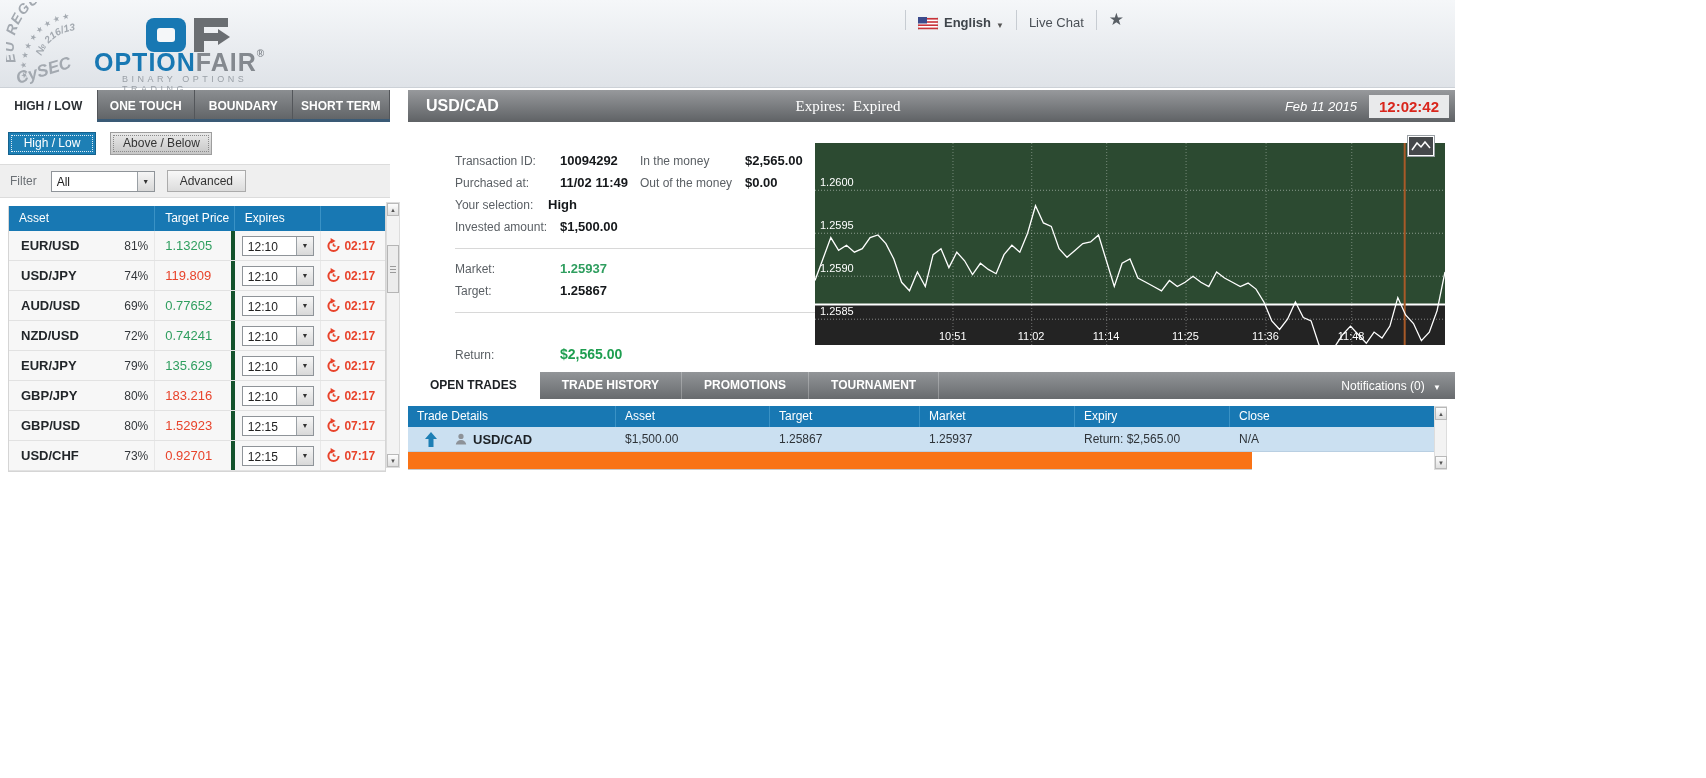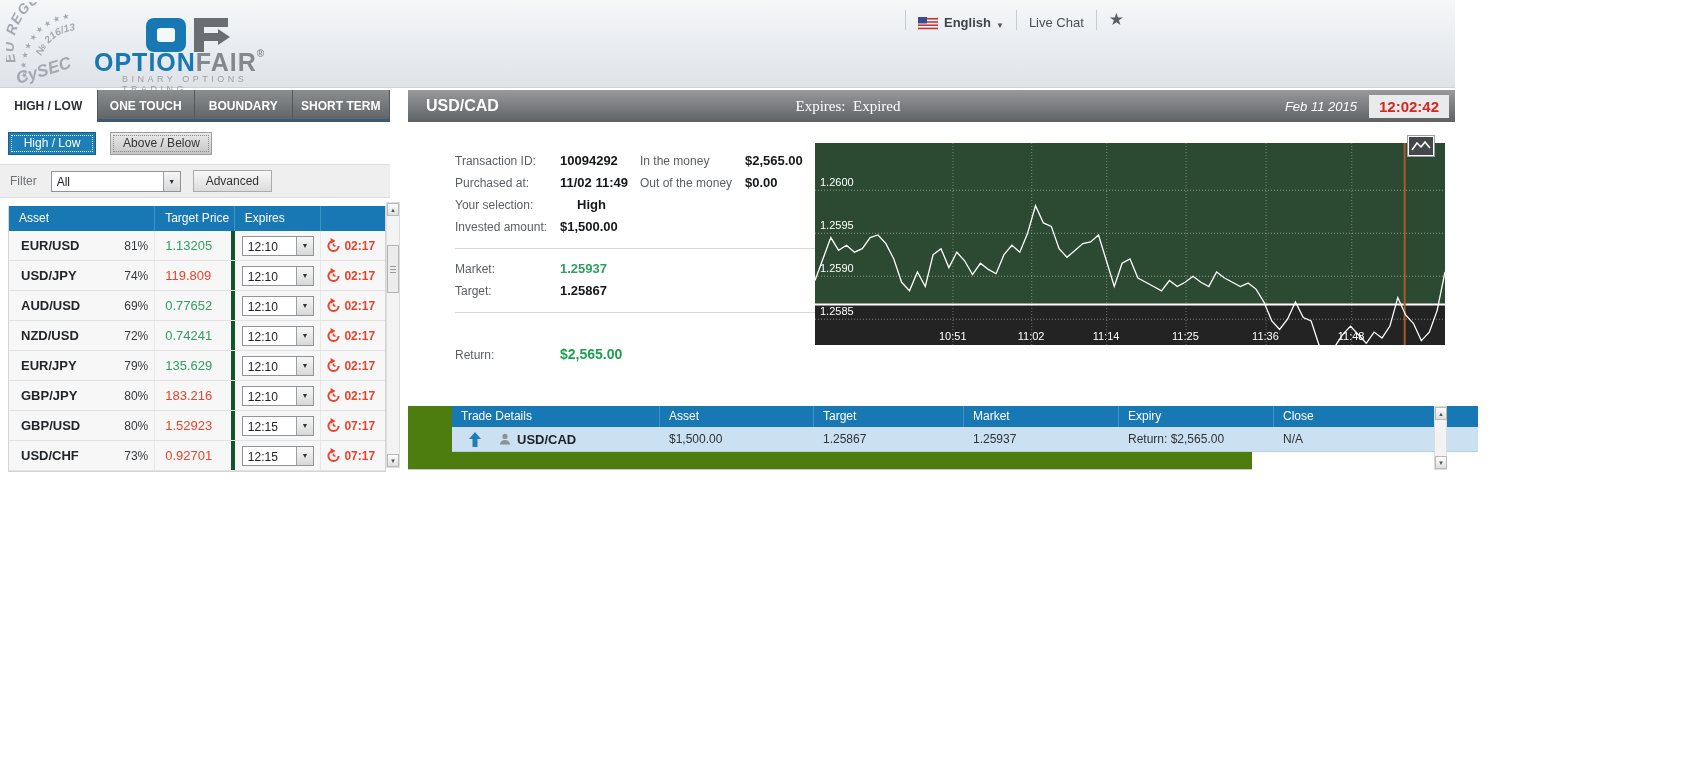--- a/index.html
+++ b/index.html
@@ -42,21 +42,21 @@
   .modebtn { display:inline-block; height:23px; line-height:21px; font-size:12px; text-align:center; cursor:pointer; }
   .modebtn.blue { width:88px; background:#1d7fb5; border:1px solid #15628d; color:#fff;
                   outline:1px dotted rgba(255,255,255,.85); outline-offset:-4px; }
   .modebtn.gray { width:102px; margin-left:10px; background:linear-gradient(#e9e9e9,#c6c6c6); border:1px solid #9e9e9e;
                   color:#333; outline:1px dotted #8a8a8a; outline-offset:-4px; }
 
   .filterbar { height:34px; background:#efefef; border-top:1px solid #dcdcdc; border-bottom:1px solid #dcdcdc;
                display:flex; align-items:center; padding:0 10px; width:390px; }
   .filter-label { font-size:12px; color:#6b7075; margin-right:14px; }
   .fselect { display:inline-flex; background:#fff; border:1px solid #8f9499; height:21px; }
-  .fselect.filter { width:130px; }
+  .fselect.filter { width:104px; }
   .fsel-val { flex:1; font-size:12px; color:#222; padding:3px 5px; white-space:nowrap; overflow:hidden; }
   .fsel-btn { width:17px; background:linear-gradient(#f6f6f6,#d8d8d8); border-left:1px solid #9aa0a5;
               display:flex; align-items:center; justify-content:center; font-size:7px; color:#333; }
   .advbtn { margin-left:12px; height:22px; line-height:20px; padding:0 12px; font-size:12px; color:#333;
             background:linear-gradient(#f8f8f8,#dcdcdc); border:1px solid #ababab; cursor:pointer; }
 
   .atable { margin:8px 0 0 8px; width:378px; border:1px solid #d5d5d5; border-top:none; }
   .ahead { display:flex; height:25px; background:#1878b3; color:#fff; font-size:12px; line-height:25px; }
   .ah { padding-left:10px; border-right:1px solid #3a92c5; }
   .ah.c1 { width:147px; } .ah.c2 { width:80px; } .ah.c3 { width:87px; } .ah.c4 { width:64px; border-right:none; }
@@ -104,21 +104,21 @@
 
   
   .bottombar { position:absolute; left:408px; top:372px; width:1047px; height:27px;
                background:linear-gradient(#929598,#686b6e); display:flex; align-items:center; }
   .btab { height:27px; line-height:27px; padding:0 22px; font-size:12px; font-weight:bold; color:#fff;
           border-right:1px solid rgba(255,255,255,.25); cursor:pointer; }
   .btab.active { background:#fff; color:#1d2125; }
   .notif { position:absolute; right:14px; color:#fff; font-size:12px; cursor:pointer; }
   .notif .caret { color:#fff; }
 
-  .trades { position:absolute; left:408px; top:406px; width:844px; border-bottom:1px solid #c9c9c9; height:64px; background:#4d7c0f;padding-left:44px; }
+  .trades { position:absolute; left:408px; top:406px; width:844px; border-bottom:1px solid #c9c9c9; height:64px; background:#f97316; }
   .thead { display:flex; height:21px; background:#1878b3; color:#fff; font-size:12px; line-height:21px; width:1026px; }
   .th { padding-left:9px; border-right:1px solid #3a92c5; }
   .th.t1{width:208px;} .th.t2{width:154px;} .th.t3{width:150px;} .th.t4{width:155px;} .th.t5{width:155px;} .th.t6{width:204px;border-right:none;}
   .trow { display:flex; height:25px; background:#cbe0f1; align-items:center; font-size:12px; color:#2e3338; width:1026px; border-bottom:1px solid #b9cfe2; }
   .td { padding-left:9px; }
   .td.t1{width:208px; display:flex; align-items:center;} .td.t2{width:154px;} .td.t3{width:150px;} .td.t4{width:155px;} .td.t5{width:155px;} .td.t6{width:204px;}
   .trow .pairname { font-weight:bold; color:#1d2125; font-size:13px; margin-left:6px; }
   .trow svg { flex-shrink:0; }
   .dir-arrow { margin-left:8px; margin-right:18px; }
   .tscroll { position:absolute; left:1026px; top:0; width:13px; height:64px; background:#f3f3f3; border:1px solid #ddd; }
@@ -423,21 +423,21 @@
     <span class="dv" style="left:152px;top:31px">10094292</span>
     <span class="dl" style="left:232px;top:32px">In the money</span>
     <span class="dv" style="left:337px;top:31px">$2,565.00</span>
 
     <span class="dl" style="left:47px;top:54px">Purchased at:</span>
     <span class="dv" style="left:152px;top:53px">11/02 11:49</span>
     <span class="dl" style="left:232px;top:54px">Out of the money</span>
     <span class="dv" style="left:337px;top:53px">$0.00</span>
 
     <span class="dl" style="left:47px;top:76px">Your selection:</span>
-    <span class="dv" style="left:169px;top:75px">High</span>
+    <span class="dv" style="left:140px;top:75px">High</span>
 
     <span class="dl" style="left:47px;top:98px">Invested amount:</span>
     <span class="dv" style="left:152px;top:97px">$1,500.00</span>
 
     <div class="divider" style="top:126px"></div>
 
     <span class="dl" style="left:47px;top:140px">Market:</span>
     <span class="dv green" style="left:152px;top:139px">1.25937</span>
     <span class="dl" style="left:47px;top:162px">Target:</span>
     <span class="dv" style="left:152px;top:161px">1.25867</span>
@@ -474,20 +474,30 @@
           <line x1="589.6800000000001" y1="0" x2="589.6800000000001" y2="202" stroke="#a85a28" stroke-width="2"></line>
           <polyline points="0.0,137.5 7.9,116.0 15.8,94.6 23.6,107.4 31.5,102.3 39.4,109.2 47.3,105.7 55.1,94.6 63.0,92.0 70.9,100.6 78.8,116.0 86.6,139.3 94.5,147.8 102.4,128.9 110.3,143.5 118.1,111.7 126.0,105.7 133.9,124.6 141.8,109.2 149.6,117.8 157.5,131.5 165.4,120.3 173.3,126.4 181.1,130.7 189.0,111.7 196.9,102.3 204.8,109.2 212.6,90.3 220.5,62.7 228.4,79.9 236.3,83.4 244.1,105.7 252.0,114.3 259.9,107.4 267.8,100.6 275.6,98.9 283.5,92.0 291.4,117.8 299.3,143.5 307.1,120.3 315.0,116.0 322.9,135.0 330.8,139.3 338.6,143.5 346.5,147.8 354.4,137.5 362.3,143.5 370.1,139.3 378.0,133.2 385.9,139.3 393.8,143.5 401.6,128.9 409.5,135.0 417.4,139.3 425.3,143.5 433.1,140.1 441.0,146.1 448.9,159.0 456.8,177.9 464.6,186.5 472.5,176.2 480.4,159.0 488.3,174.5 496.1,177.9 504.0,202.0 511.9,206.3 519.8,203.7 527.6,191.7 535.5,183.1 543.4,191.7 551.3,200.3 559.1,189.1 567.0,195.1 574.9,183.1 582.8,154.7 590.6,171.9 598.5,180.5 606.4,197.7 614.3,189.1 622.1,167.6 630.0,128.9" fill="none" stroke="#ffffff" stroke-width="1.3"></polyline>
         </svg></div>
     <div class="chart-btn">
       <svg width="20" height="12" viewBox="0 0 20 12">
         <polyline points="1,10 6,3 10,7 14,2 19,8" fill="none" stroke="#fff" stroke-width="1.5"></polyline>
       </svg>
     </div>
   </div>
 
+  <div class="bottombar">
+    <div class="btab active">OPEN TRADES</div>
+    <div class="btab">TRADE HISTORY</div>
+    <div class="btab">PROMOTIONS</div>
+    <div class="btab">TOURNAMENT</div>
+    <span class="notif">
+      <span>Notifications (0)</span>
+      <span class="caret">▼</span>
+    </span>
+  </div>
 
   <div class="trades">
     <div class="thead">
       <div class="th t1">Trade Details</div>
       <div class="th t2">Asset</div>
       <div class="th t3">Target</div>
       <div class="th t4">Market</div>
       <div class="th t5">Expiry</div>
       <div class="th t6">Close</div>
     </div>

